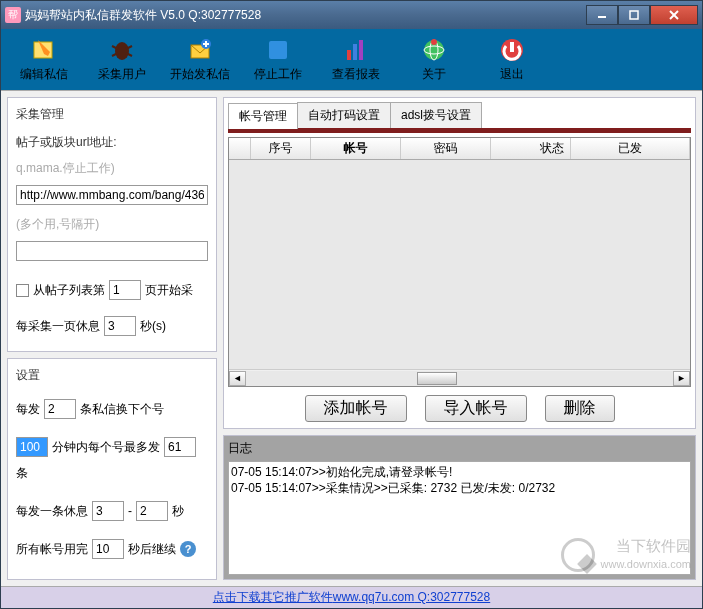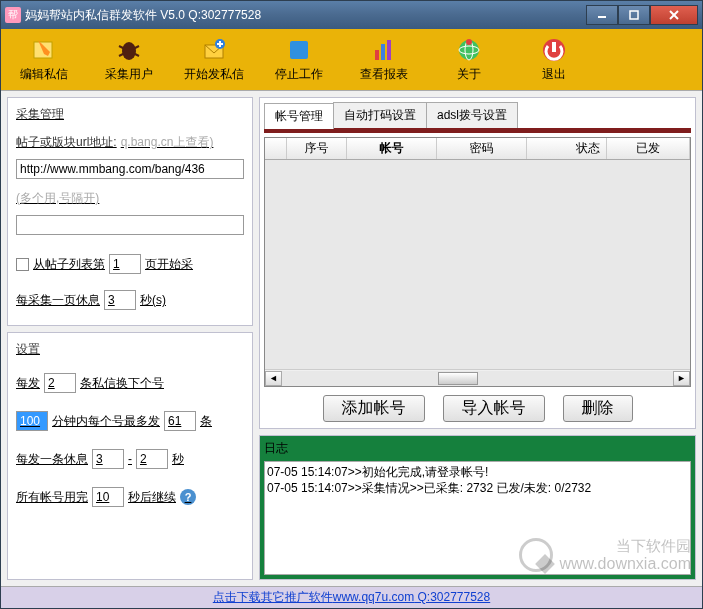--- a/index.html
+++ b/index.html
@@ -5,25 +5,25 @@
 * { margin: 0; padding: 0; box-sizing: border-box; font-family: "Microsoft YaHei", SimSun, Arial, sans-serif; }
 body { background: #3c4a5a; width: 703px; height: 609px; overflow: hidden; position: relative; }
 .window { width: 703px; height: 609px; background: #fff; border: 1px solid #2d3e50; display: flex; flex-direction: column; }
 .titlebar { height: 28px; background: linear-gradient(to bottom, #5a7fa8 0%, #4a6a8f 50%, #3a5a7f 100%); display: flex; align-items: center; padding: 0 4px; color: #fff; font-size: 12px; }
 .titlebar-icon { width: 16px; height: 16px; background: #ff99bb; margin-right: 4px; display: flex; align-items: center; justify-content: center; font-size: 10px; border-radius: 2px; }
 .titlebar-text { flex: 1; }
 .titlebar-buttons { display: flex; gap: 0; }
 .titlebtn { width: 32px; height: 20px; display: flex; align-items: center; justify-content: center; font-size: 12px; background: linear-gradient(to bottom, #6a8ab0, #4a6a8f); border: 1px solid #2d3e50; cursor: pointer; }
 .titlebtn.close { background: linear-gradient(to bottom, #e06050, #c04030); width: 48px; }
 .titlebtn svg { width: 12px; height: 10px; }
-.toolbar { height: 62px; background: #eab308; border-bottom: 1px solid #aaa; display: flex; padding: 2px 4px; gap: 7px; }
+.toolbar { height: 62px; background: #0369a1; border-bottom: 1px solid #aaa; display: flex; padding: 2px 4px; }
 .toolbtn { width: 78px; display: flex; flex-direction: column; align-items: center; justify-content: center; cursor: pointer; font-size: 12px; gap: 2px; }
 .toolbtn-icon { width: 28px; height: 28px; }
 .body-area { flex: 1; display: flex; background: #f0f0f0; padding: 6px; gap: 6px; }
-.left-panel { width: 246px; display: flex; flex-direction: column; gap: 6px; text-decoration: underline; }
+.left-panel { width: 210px; display: flex; flex-direction: column; gap: 6px; }
 .panel-box { background: #fff; border: 1px solid #c0c0d0; padding: 8px; font-size: 12px; }
 .panel-title { font-size: 12px; margin-bottom: 8px; color: #333; }
 .field-row { display: flex; align-items: center; margin-bottom: 6px; gap: 4px; flex-wrap: wrap; line-height: 22px; }
 .field-label { color: #333; }
 .field-hint { color: #aaa; }
 .tinput { border: 1px solid #999; padding: 1px 3px; font-size: 12px; height: 20px; background: #fff; }
 .tinput.full { width: 100%; }
 .tinput.num { width: 32px; text-align: left; }
 .tinput.hl { background: #3399ff; color: #fff; width: 32px; }
 .chk { width: 13px; height: 13px; border: 1px solid #888; background: #fff; display: inline-block; }
@@ -42,21 +42,21 @@
 .th.c3 { width: 90px; }
 .th.c4 { width: 80px; text-align: right; }
 .th.c5 { flex: 1; }
 .tbody { flex: 1; background: #e8e8e8; }
 .hscroll { height: 17px; background: #f0f0f0; border-top: 1px solid #ccc; display: flex; align-items: center; }
 .hscroll .arrow { width: 17px; height: 15px; background: linear-gradient(to bottom,#fff,#ddd); border: 1px solid #aaa; display: flex; align-items: center; justify-content: center; font-size: 9px; }
 .hscroll .track { flex: 1; height: 15px; background: #e8e8e8; position: relative; }
 .hscroll .thumb { position: absolute; left: 40%; width: 40px; height: 13px; top: 1px; background: linear-gradient(to bottom,#fff,#ccc); border: 1px solid #999; }
 .btn-row { display: flex; justify-content: center; gap: 18px; padding: 8px 0 2px; }
 .btn { padding: 2px 18px; font-size: 16px; background: linear-gradient(to bottom, #fafafa, #e0e0e0); border: 1px solid #888; border-radius: 3px; cursor: pointer; }
-.log-panel { background: #15803d; border: 1px solid #c0c0d0; padding: 4px; flex: 1; display: flex; flex-direction: column; }
+.log-panel { background: #a3a3a3; border: 1px solid #c0c0d0; padding: 4px; flex: 1; display: flex; flex-direction: column; }
 .log-title { font-size: 12px; margin-bottom: 4px; }
 .log-box { flex: 1; border: 1px solid #aaa; background: #fff; font-size: 12px; padding: 2px; font-family: SimSun, monospace; line-height: 16px; overflow: hidden; white-space: nowrap; }
 .footer { height: 22px; background: #d8d0e8; border-top: 1px solid #aaa; display: flex; align-items: center; justify-content: center; font-size: 12px; }
 .footer a { color: #1040d0; text-decoration: underline; cursor: pointer; }
 .watermark { position: absolute; right: 12px; bottom: 36px; color: rgba(0,0,0,0.25); font-size: 15px; text-align: right; pointer-events: none; line-height: 18px; display: flex; align-items: center; gap: 6px; }
 .watermark .wm-logo { width: 34px; height: 34px; border: 3px solid rgba(0,0,0,0.2); border-radius: 50%; position: relative; }
 .watermark .wm-logo::after { content: ""; position: absolute; right: -2px; bottom: -2px; width: 14px; height: 14px; background: rgba(0,0,0,0.2); transform: rotate(45deg); }
 </style>
 </head>
 <body>
@@ -144,21 +144,21 @@
         <span>退出</span>
       </div>
     </div>
 
   <div class="body-area">
     <div class="left-panel">
       <div class="panel-box">
         <div class="panel-title">采集管理</div>
         <div class="field-row">
           <span class="field-label">帖子或版块url地址:</span>
-          <span class="field-hint">q.bang.cn上查看)</span>
+          <span class="field-hint">q.mama.停止工作)</span>
         </div>
         <input class="tinput full" value="http://www.mmbang.com/bang/436" style="">
         <div style="height:8px"></div>
         <div class="field-row">
           <span class="field-hint">(多个用,号隔开)</span>
         </div>
         <input class="tinput full" value="" style="">
         <div style="height:18px"></div>
         <div class="field-row">
           <span class="chk"></span>
@@ -251,15 +251,15 @@
 
   <div class="footer">
     <a><span>点击下载其它推广软件</span><span>www.qq7u.com</span><span> Q:302777528</span></a>
   </div>
 </div>
 
 <div class="watermark">
   <div class="wm-logo"></div>
   <div>
     <div>当下软件园</div>
-    <div style="font-size:16px">www.downxia.com</div>
+    <div style="font-size:11px">www.downxia.com</div>
   </div>
 </div>
 
 </body></html>

